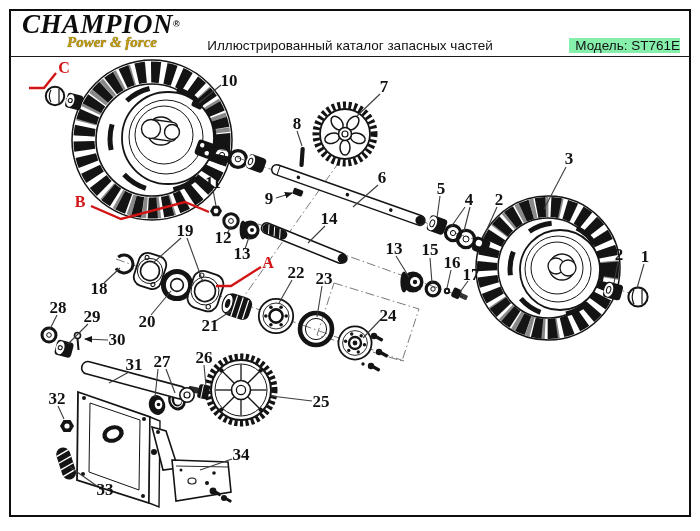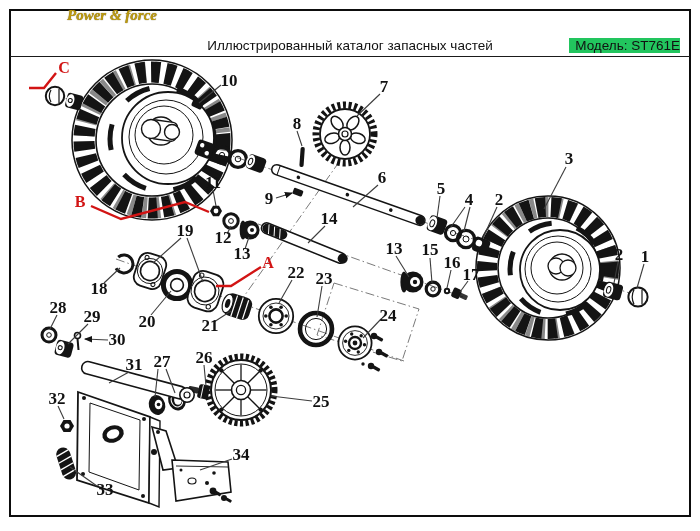--- a/index.html
+++ b/index.html
@@ -8,34 +8,37 @@
   .frame{position:absolute;left:9px;top:9px;width:678px;height:504px;border:2px solid #0d0d0d;}
   .logo{position:absolute;left:22px;top:11px;width:182px;}
   .brand{font-family:"Liberation Serif",serif;font-style:italic;font-weight:900;
          font-size:27px;letter-spacing:.5px;color:#0d0d0d;line-height:1;}
   .brand-line{white-space:nowrap;}
   .reg{font-size:9px;vertical-align:super;font-weight:700;}
   .tagline{font-family:"Liberation Serif",serif;font-style:italic;font-weight:700;
            font-size:15px;color:#bd9a0e;text-align:center;margin-top:-3px;padding-right:2px;
            text-shadow:0 0 1px #4d3e00;line-height:1;}
   .doc-title{position:absolute;top:38px;left:0;right:0;text-align:center;font-size:13.5px;}
-  .doc-model{position:absolute;top:38px;right:20px;font-size:13.5px;background:#22c55e;padding-left:6px;}
+  .doc-model{position:absolute;top:38px;right:20px;font-size:13.5px;background:#86efac;padding-left:6px;}
   .rule{position:absolute;left:10px;right:10px;top:56px;border-top:1.6px solid #1a1a1a;}
   #diagram{position:absolute;left:0;top:0;}
   text.callout{font-family:"Liberation Serif",serif;font-weight:700;font-size:17px;
                fill:#121212;text-anchor:middle;}
   text.callout.red{fill:#d21414;font-size:16px;}
 </style>
 </head>
 <body>
 
 <div class="screen">
   <div class="frame"></div>
 
   <div class="logo">
+    <div class="brand-line">
+      <span class="brand">CHAMPION</span><span class="reg">®</span>
+    </div>
     <div class="tagline">Power &amp; force</div>
   </div>
   <div class="doc-title">Иллюстрированный каталог запасных частей</div>
   <div class="doc-model">Модель: ST761E</div>
   <div class="rule"></div>
 
   <svg id="diagram" width="700" height="531" viewBox="0 0 700 531">
     <defs>
       <marker id="arr" markerWidth="9" markerHeight="8" refX="6.5" refY="3" orient="auto">
         <path d="M0 0 L7.5 3 L0 6 Z" fill="#141414"></path>

